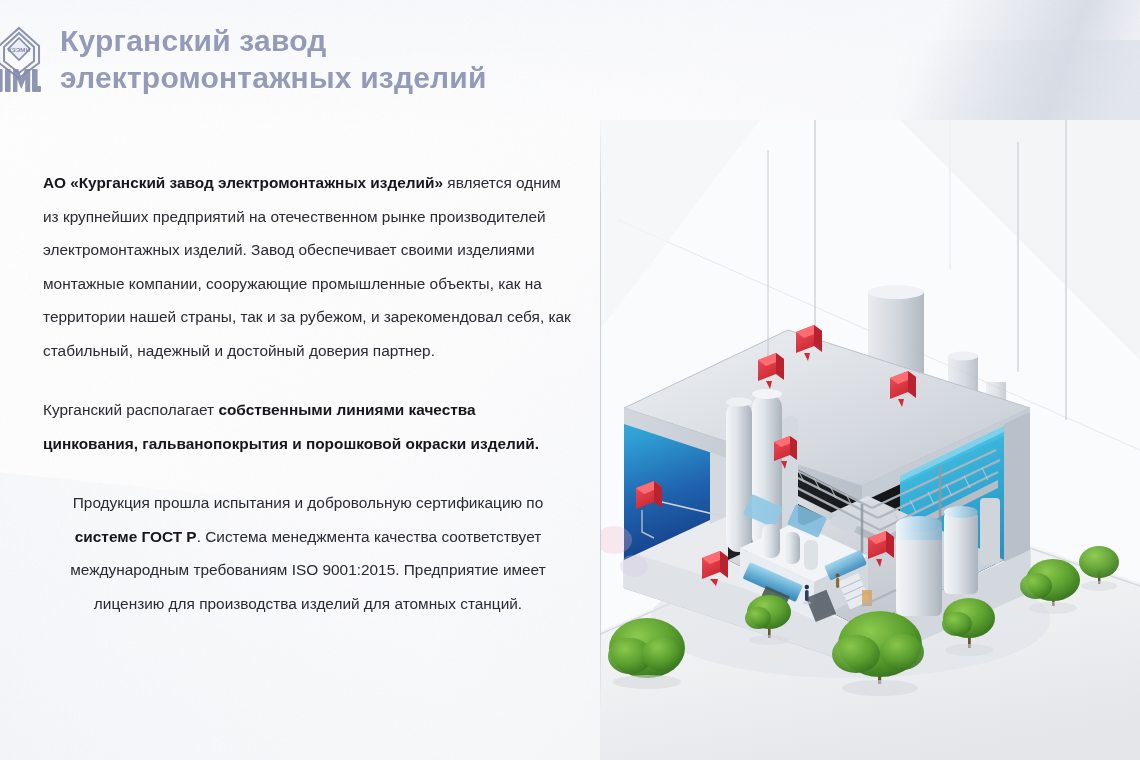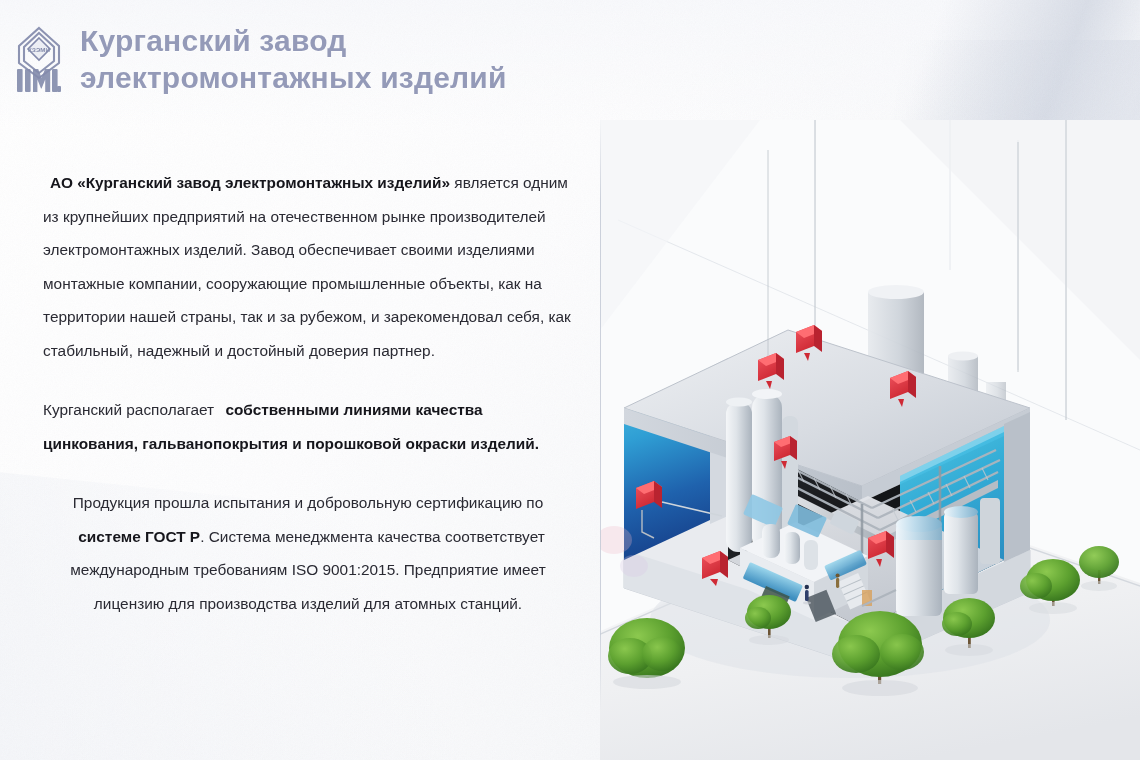--- a/index.html
+++ b/index.html
@@ -53,21 +53,21 @@
     top:0; left:0;
     width:1140px; height:128px;
     background:linear-gradient(180deg, rgba(248,249,252,.9) 0%, rgba(255,255,255,0) 100%);
   }
 
   
   #header {
     position:absolute; top:0; left:0;
     width:1140px; height:120px;
     display:flex; align-items:center;
-    padding-left:20px;
+    padding-left:0;
     z-index:6;
   }
   #logo-mark {
     width:46px; height:70px;
     margin-left:-4px; margin-right:18px;
     position:relative; flex:0 0 auto;
     opacity:.95;
   }
   #logo-title {
     font-size:30px;
@@ -84,21 +84,21 @@
     position:absolute;
     left:43px; top:166px;
     width:530px;
     z-index:5;
     color:#2a2a33;
     font-size:15.4px;
     line-height:33.5px;
   }
   #copy p { margin:0 0 26px 0; }
   #copy p:last-child { margin-bottom:0;text-align:center; }
-  #copy b, #copy strong { font-weight:700; color:#16161c;margin-left:7px; }
+  #copy b, #copy strong { font-weight:700; color:#16161c; }
 
   
   #illustration {
     position:absolute;
     left:600px; top:120px;
     width:540px; height:640px;
     overflow:hidden;
     z-index:4;
   }
   #panel-left-edge {

